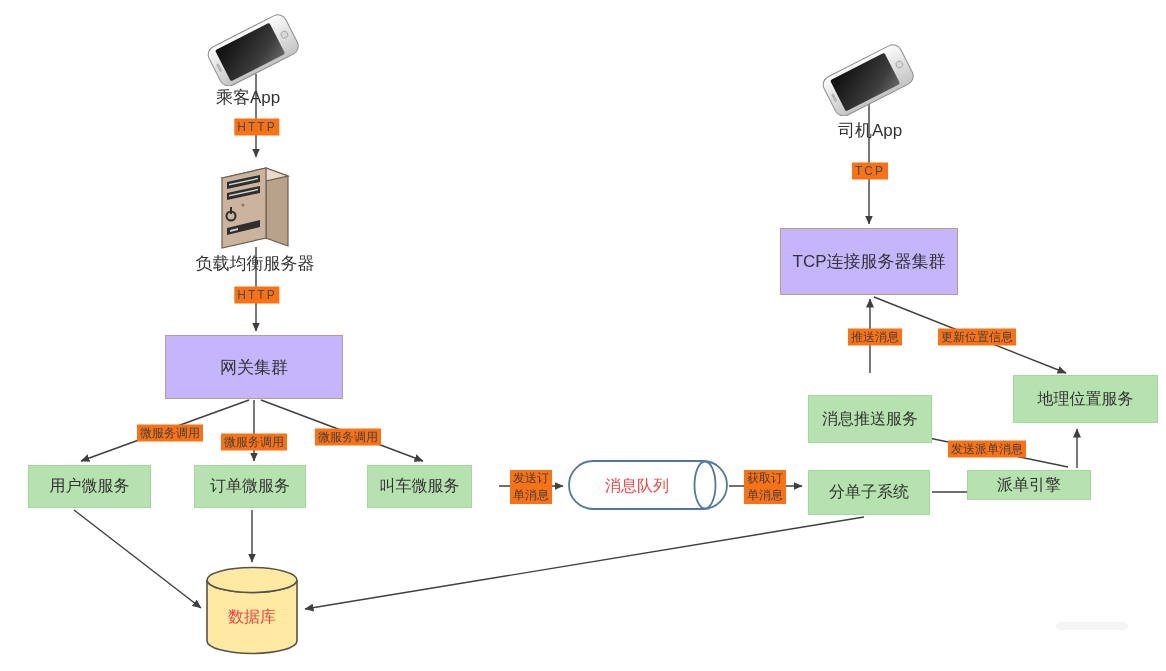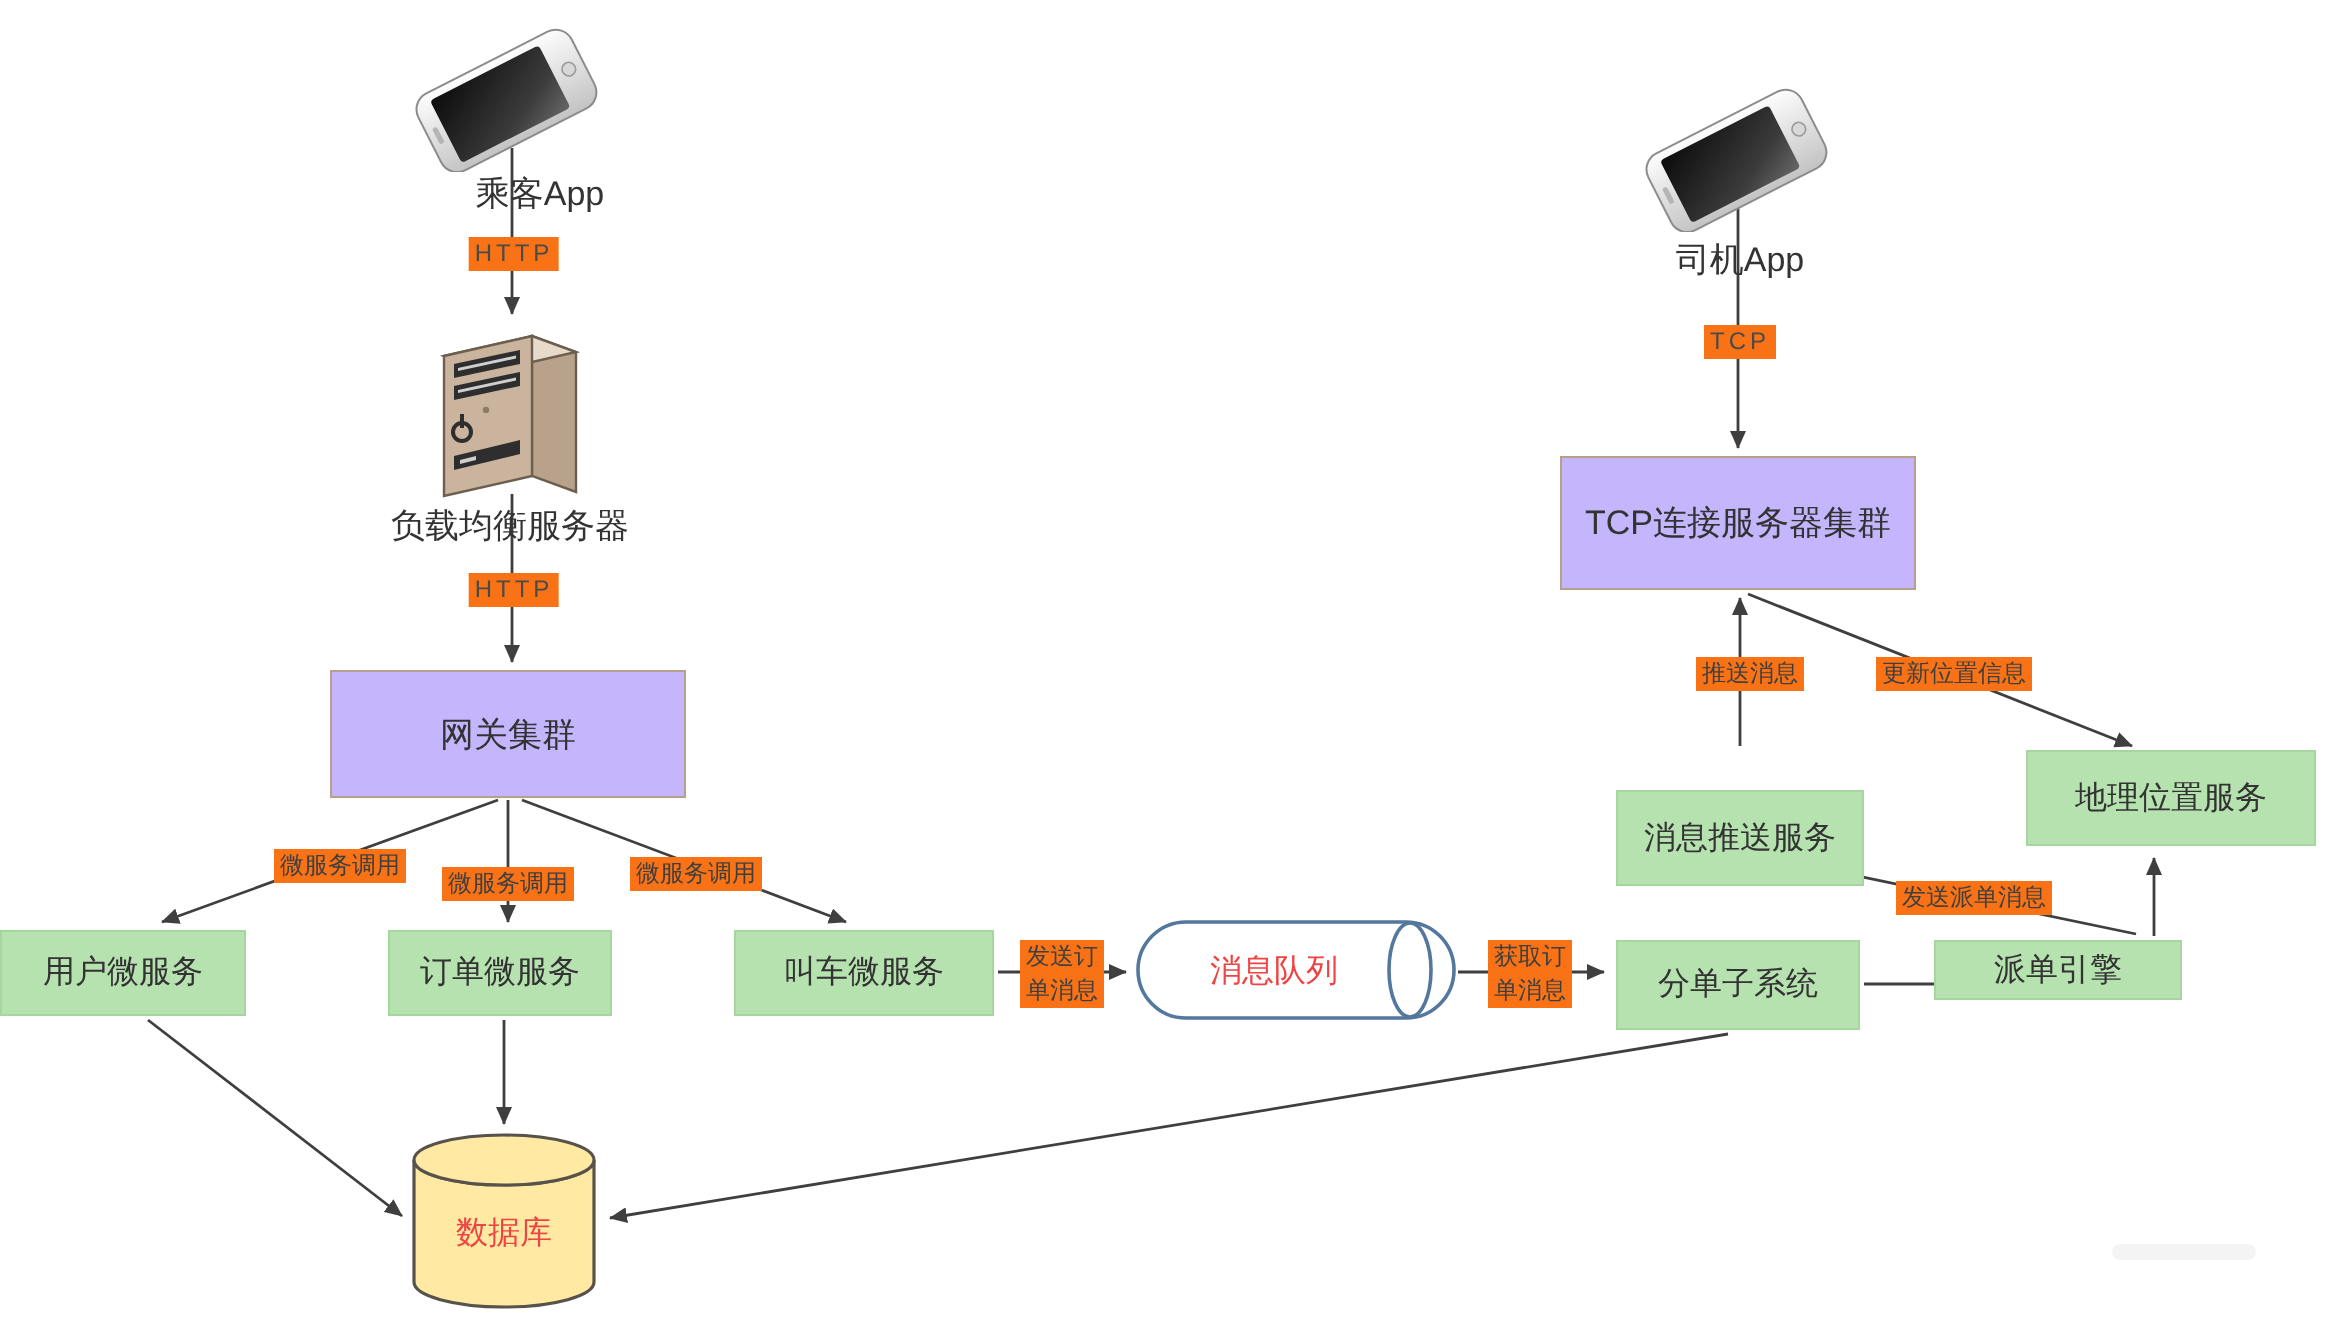--- a/index.html
+++ b/index.html
@@ -109,30 +109,30 @@
     <polygon points="11,35 44,28 44,35 11,42" fill="#2e2e2e"></polygon>
     <polygon points="13,37 42,30.7 42,32.2 13,38.5" fill="#cfcfcf"></polygon>
     <circle cx="27" cy="47" r="1.6" fill="#8a7a66"></circle>
     <circle cx="15" cy="58" r="4.5" fill="none" stroke="#2e2e2e" stroke-width="2"></circle>
     <line x1="15" y1="49" x2="15" y2="56" stroke="#2e2e2e" stroke-width="2"></line>
     <polygon points="11,70 44,62 44,69 11,77" fill="#2e2e2e"></polygon>
     <polygon points="14,72 22,70 22,72 14,74" fill="#cfcfcf"></polygon>
   </svg>
 
   <div class="node tan big" style="left:165px;top:335px;width:178px;height:64px">网关集群</div>
-  <div class="node green" style="left:0;top:465px;width:123px;height:43px">用户微服务</div>
+  <div class="node green" style="left:28px;top:465px;width:123px;height:43px">用户微服务</div>
   <div class="node green" style="left:194px;top:465px;width:112px;height:43px">订单微服务</div>
-  <div class="node green" style="left:367px;top:465px;width:130px;height:43px">叫车微服务</div>
+  <div class="node green" style="left:367px;top:465px;width:105px;height:43px">叫车微服务</div>
   <div class="node tan big" style="left:780px;top:228px;width:178px;height:67px">TCP连接服务器集群</div>
   <div class="node green" style="left:808px;top:395px;width:124px;height:48px">消息推送服务</div>
   <div class="node green" style="left:1013px;top:375px;width:145px;height:48px">地理位置服务</div>
   <div class="node green" style="left:808px;top:470px;width:122px;height:45px">分单子系统</div>
   <div class="node green" style="left:967px;top:470px;width:124px;height:30px">派单引擎</div>
 
-  <div class="caption" style="left:270px;top:97px">乘客App</div>
+  <div class="caption" style="left:248px;top:97px">乘客App</div>
   <div class="caption" style="left:255px;top:263px">负载均衡服务器</div>
   <div class="caption" style="left:870px;top:130px">司机App</div>
   <div class="cylcap" style="left:637px;top:486px">消息队列</div>
   <div class="cylcap" style="left:252px;top:617px">数据库</div>
 
   <div class="elabel proto" style="left:257px;top:127px">HTTP</div>
   <div class="elabel proto" style="left:257px;top:295px">HTTP</div>
   <div class="elabel proto" style="left:870px;top:171px">TCP</div>
   <div class="elabel" style="left:170px;top:433px">微服务调用</div>
   <div class="elabel" style="left:254px;top:442px">微服务调用</div>

